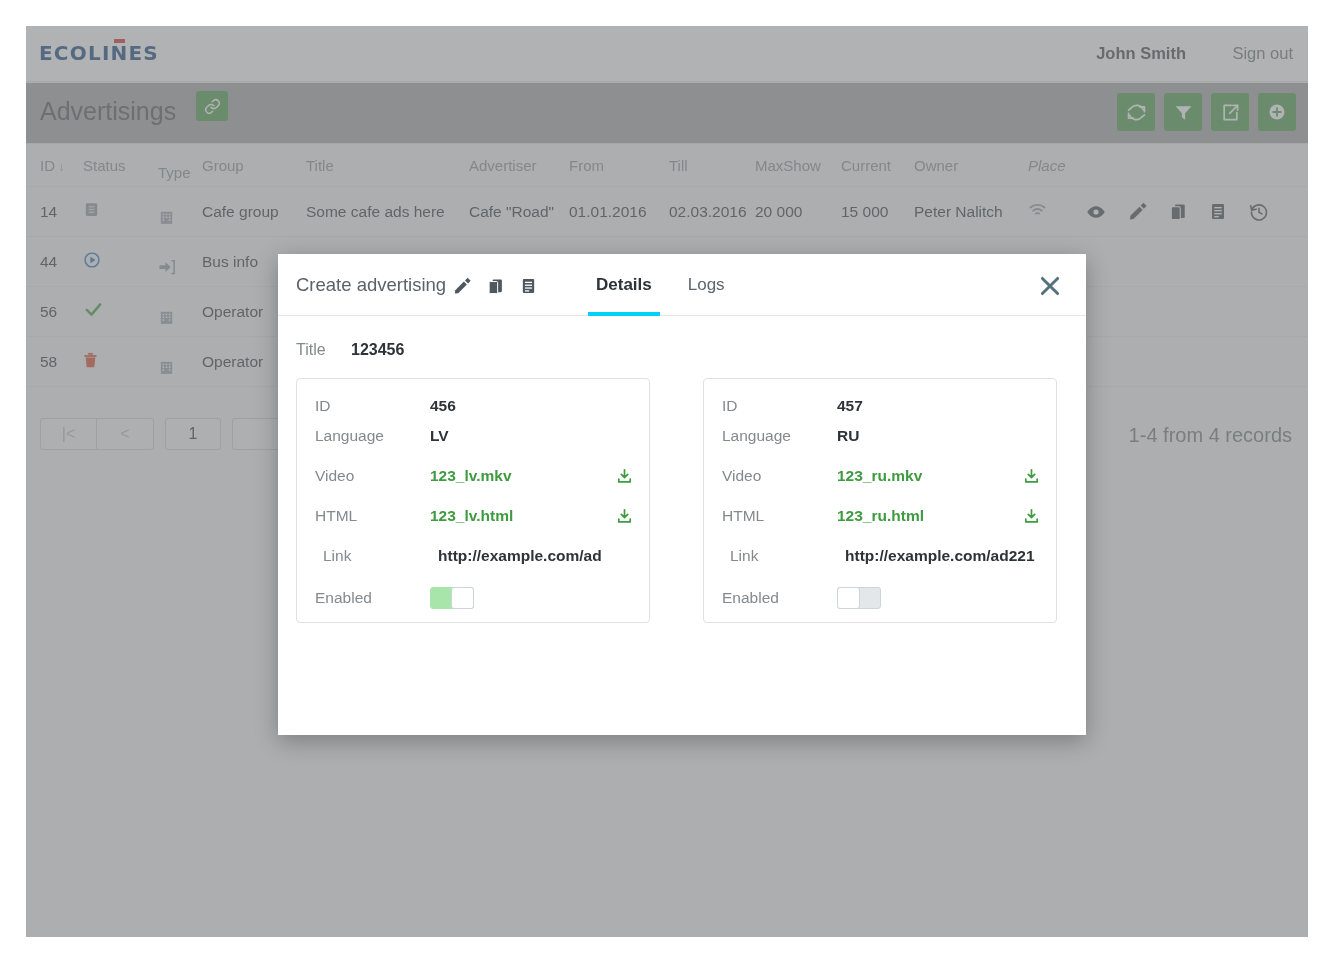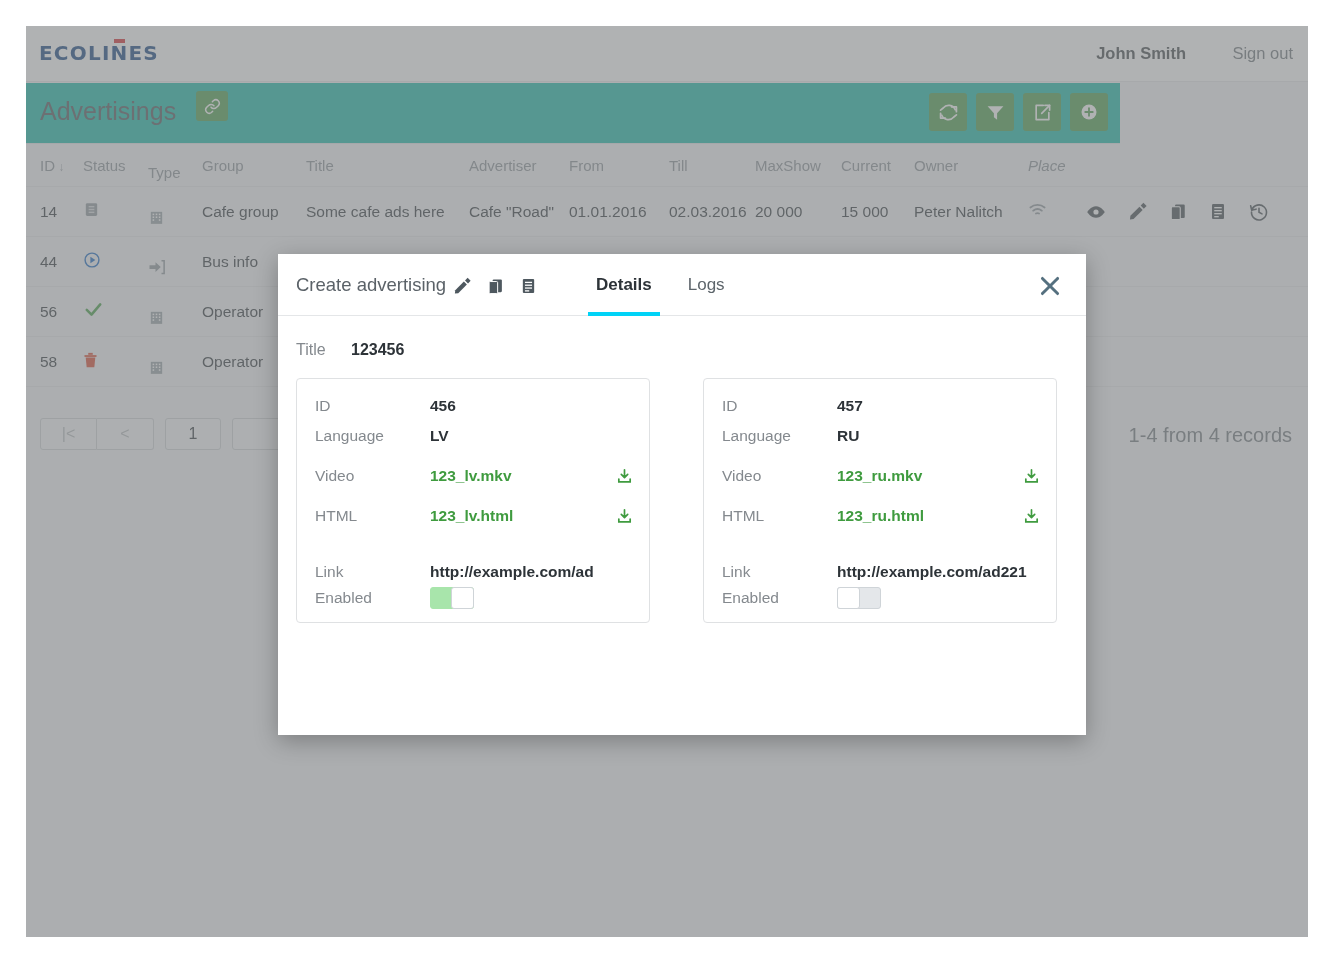--- a/index.html
+++ b/index.html
@@ -51,22 +51,22 @@
     font-size: 16.5px; font-weight: bold; color: #3f4549;
   }
   #signout {
     position: absolute; right: 15px; top: 18px;
     font-size: 16.5px; color: #6d7479; cursor: pointer;
   }
 
   
   #titlebar {
     position: absolute; left: 0; top: 57px;
-    width: 1094px; height: 61px;
-    background: #14b8a6;
+    width: 1282px; height: 61px;
+    background: #a3a3a3;
     border-bottom: 1px solid #e3e4e6;
   }
   #page-title {
     position: absolute; left: 14px; top: 14px;
     font-size: 25px; color: #4d5358; font-weight: normal;
   }
   .green-btn {
     background: #489b48;
     border-radius: 3px;
     display: flex; align-items: center; justify-content: center;
@@ -89,21 +89,21 @@
     position: relative;
     height: 50px;
     border-bottom: 1px solid #e6e7e9;
     display: flex; align-items: center;
   }
   #thead { height: 43px; border-bottom: 1px solid #e6e7e9; }
   #thead .cell { color: #8a9096; font-size: 15px; }
   .cell { position: absolute; font-size: 15.5px; color: #2e3439; white-space: nowrap; }
   .c-id     { left: 14px; }
   .c-status { left: 57px; }
-  .c-type   { left: 122px; margin-top: 15px; }
+  .c-type   { left: 132px; margin-top: 15px; }
   .c-group  { left: 176px; }
   .c-title  { left: 280px; }
   .c-adv    { left: 443px; }
   .c-from   { left: 543px; }
   .c-till   { left: 643px; }
   .c-max    { left: 729px; }
   .c-cur    { left: 815px; }
   .c-owner  { left: 888px; }
   .c-place  { left: 1002px; font-style: italic; }
   .c-actions{ left: 1060px; display: flex; gap: 22px; align-items: center; }
@@ -210,21 +210,21 @@
   .drow .dlabel { width: 115px; font-size: 15.5px; color: #84898e; }
   .drow .dvalue { font-size: 15.5px; color: #2d3338; font-weight: bold; flex: 1; }
   .drow .dvalue.link-green { color: #3f9b3f; cursor: pointer; font-weight: bold; }
   .drow .dvalue.plain { font-weight: bold; }
   .dl-icon { color: #3f9b3f; cursor: pointer; display: inline-flex; margin-right: 2px; }
 
   .r0 { top: 18px; }
   .r1 { top: 48px; }
   .r2 { top: 88px; }
   .r3 { top: 128px; }
-  .r4 { top: 184px; }
+  .r4 { top: 168px; margin-left: 8px; }
   .r5 { top: 208px; }
 
   .toggle {
     width: 44px; height: 22px;
     border-radius: 3px;
     border: 1px solid #cfd4d8;
     position: relative; cursor: pointer;
     background: #fff;
   }
   .toggle .knob {

